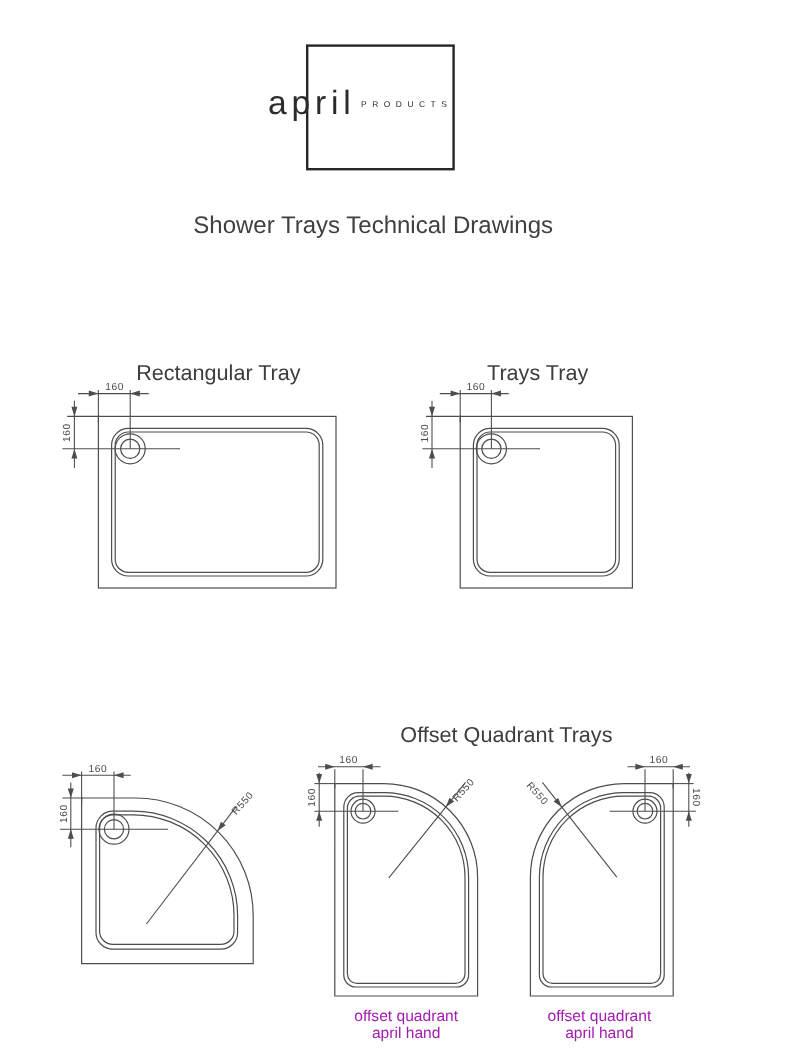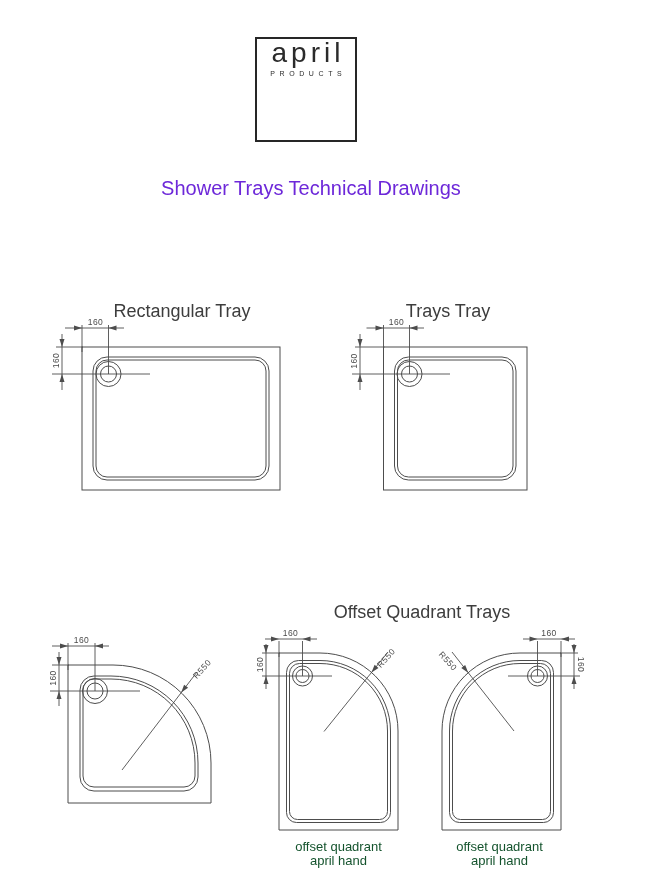--- a/index.html
+++ b/index.html
@@ -1,26 +1,26 @@
 <!DOCTYPE html>
 <html><head>
 <meta charset="utf-8">
 <style>
   html,body{margin:0;padding:0;background:#fff;}
   .page{position:relative;width:658px;height:878px;background:#ffffff;
         font-family:"Liberation Sans",sans-serif;overflow:hidden;}
   .abs{position:absolute;}
-  .logo-box{left:255px;top:37px;width:102px;height:105px;border:2px solid #262626;
-            box-sizing:border-box;display:flex;flex-direction:column;
+  .logo-box{left:255px;top:37px;width:124px;height:105px;border:2px solid #262626;
+            box-sizing:border-box;display:flex;flex-direction:row;justify-content:flex-end;
             align-items:center;padding-bottom:8px;}
   .brand{font-size:28px;letter-spacing:4px;margin-left:4px;color:#2b2b2b;line-height:1;font-weight:400;}
   .brand-sub{font-size:7px;letter-spacing:4.6px;margin-left:4.6px;color:#2b2b2b;margin-top:3px;}
-  .page-title{left:0;top:177px;width:622px;text-align:center;font-size:20px;color:#6d28d9;}
+  .page-title{left:0;top:177px;width:622px;text-align:center;font-size:20px;color:#404040;}
   .heading{font-size:18px;color:#3d3d3d;text-align:center;white-space:nowrap;margin-top:20px;}
-  .caption{font-size:13px;color:#14532d;text-align:center;line-height:14px;}
+  .caption{font-size:13px;color:#a21caf;text-align:center;line-height:14px;}
   svg .ln{stroke:#4d4d4d;fill:none;stroke-width:1;}
   svg .dl{stroke:#4d4d4d;fill:none;stroke-width:0.9;}
   svg .ar{fill:#4d4d4d;stroke:none;}
   svg .dt{font-size:8.5px;fill:#4a4a4a;letter-spacing:0.5px;}
 </style>
 </head>
 <body>
 
 <div class="page">
 

